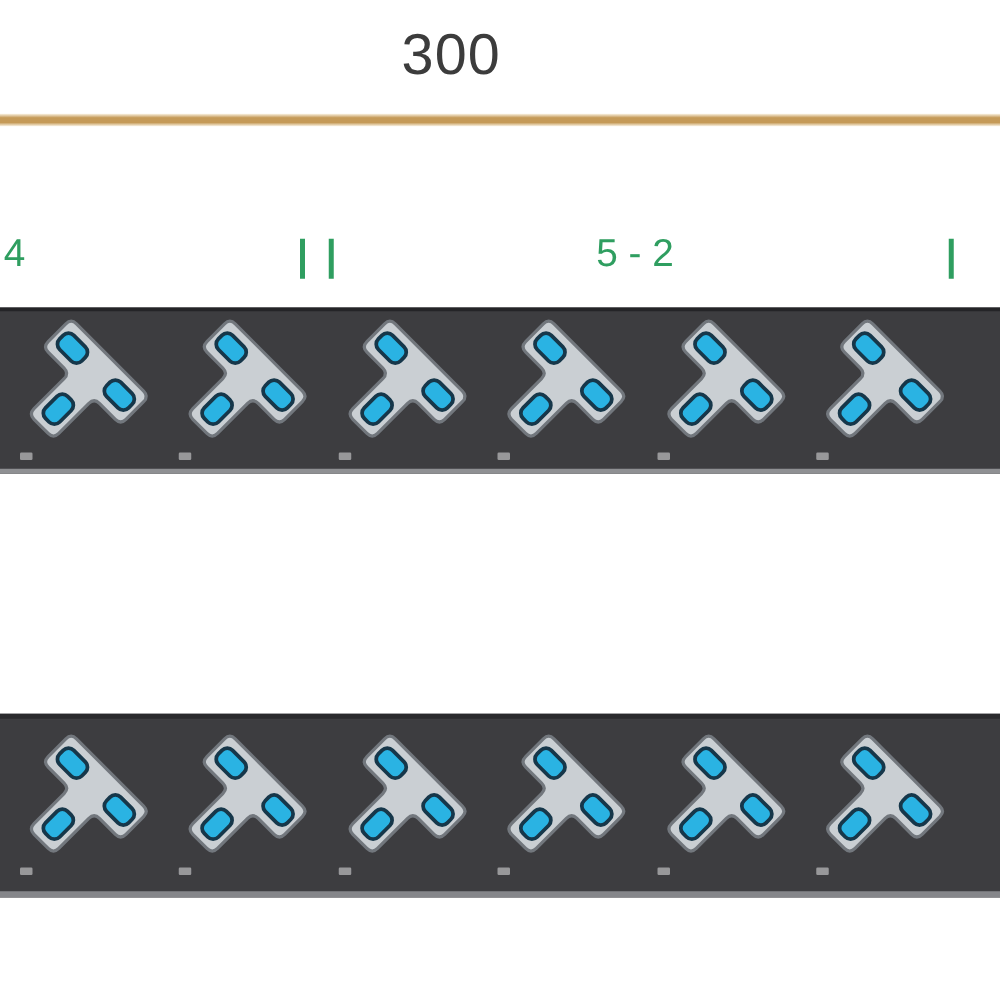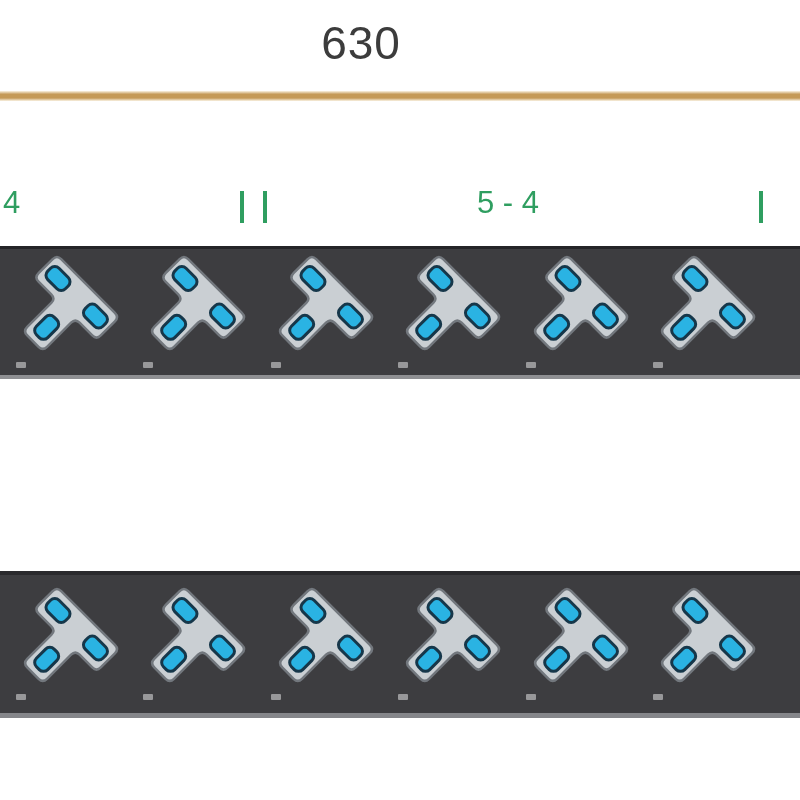--- a/index.html
+++ b/index.html
@@ -85,28 +85,28 @@
     height: 6px;
     border-radius: 1px;
     background: #98989a;
   }
 </style>
 </head>
 <body>
 
 <div class="stage">
 
-  <div class="title">630</div>
+  <div class="title">300</div>
 
   <div class="dim-rule"></div>
 
   <div class="group-label label-left">4</div>
   <div class="tick tick-a"></div>
   <div class="tick tick-b"></div>
-  <div class="group-label label-mid">5 - 4</div>
+  <div class="group-label label-mid">5 - 2</div>
   <div class="tick tick-c"></div>
 
   <div class="panel panel-top">
   <div class="slot" style="left: 14px;">
     <svg width="100" height="100" viewBox="0 0 100 100">
       <g transform="rotate(45 50 50)">
         <path d="M12 16 H88 Q94 16 94 22 V42 Q94 48 88 48 H70 Q64 48 64 54 V88 Q64 94 58 94 H42 Q36 94 36 88 V54 Q36 48 30 48 H12 Q6 48 6 42 V22 Q6 16 12 16 Z" fill="#cacfd3" stroke="#72777d" stroke-width="2.5"></path>
         <rect x="11" y="24" width="25" height="16" rx="6" fill="#2ab3e3" stroke="#16374a" stroke-width="3"></rect>
         <rect x="64" y="24" width="25" height="16" rx="6" fill="#2ab3e3" stroke="#16374a" stroke-width="3"></rect>
         <rect x="42" y="62" width="16" height="25" rx="6" fill="#2ab3e3" stroke="#16374a" stroke-width="3"></rect>

